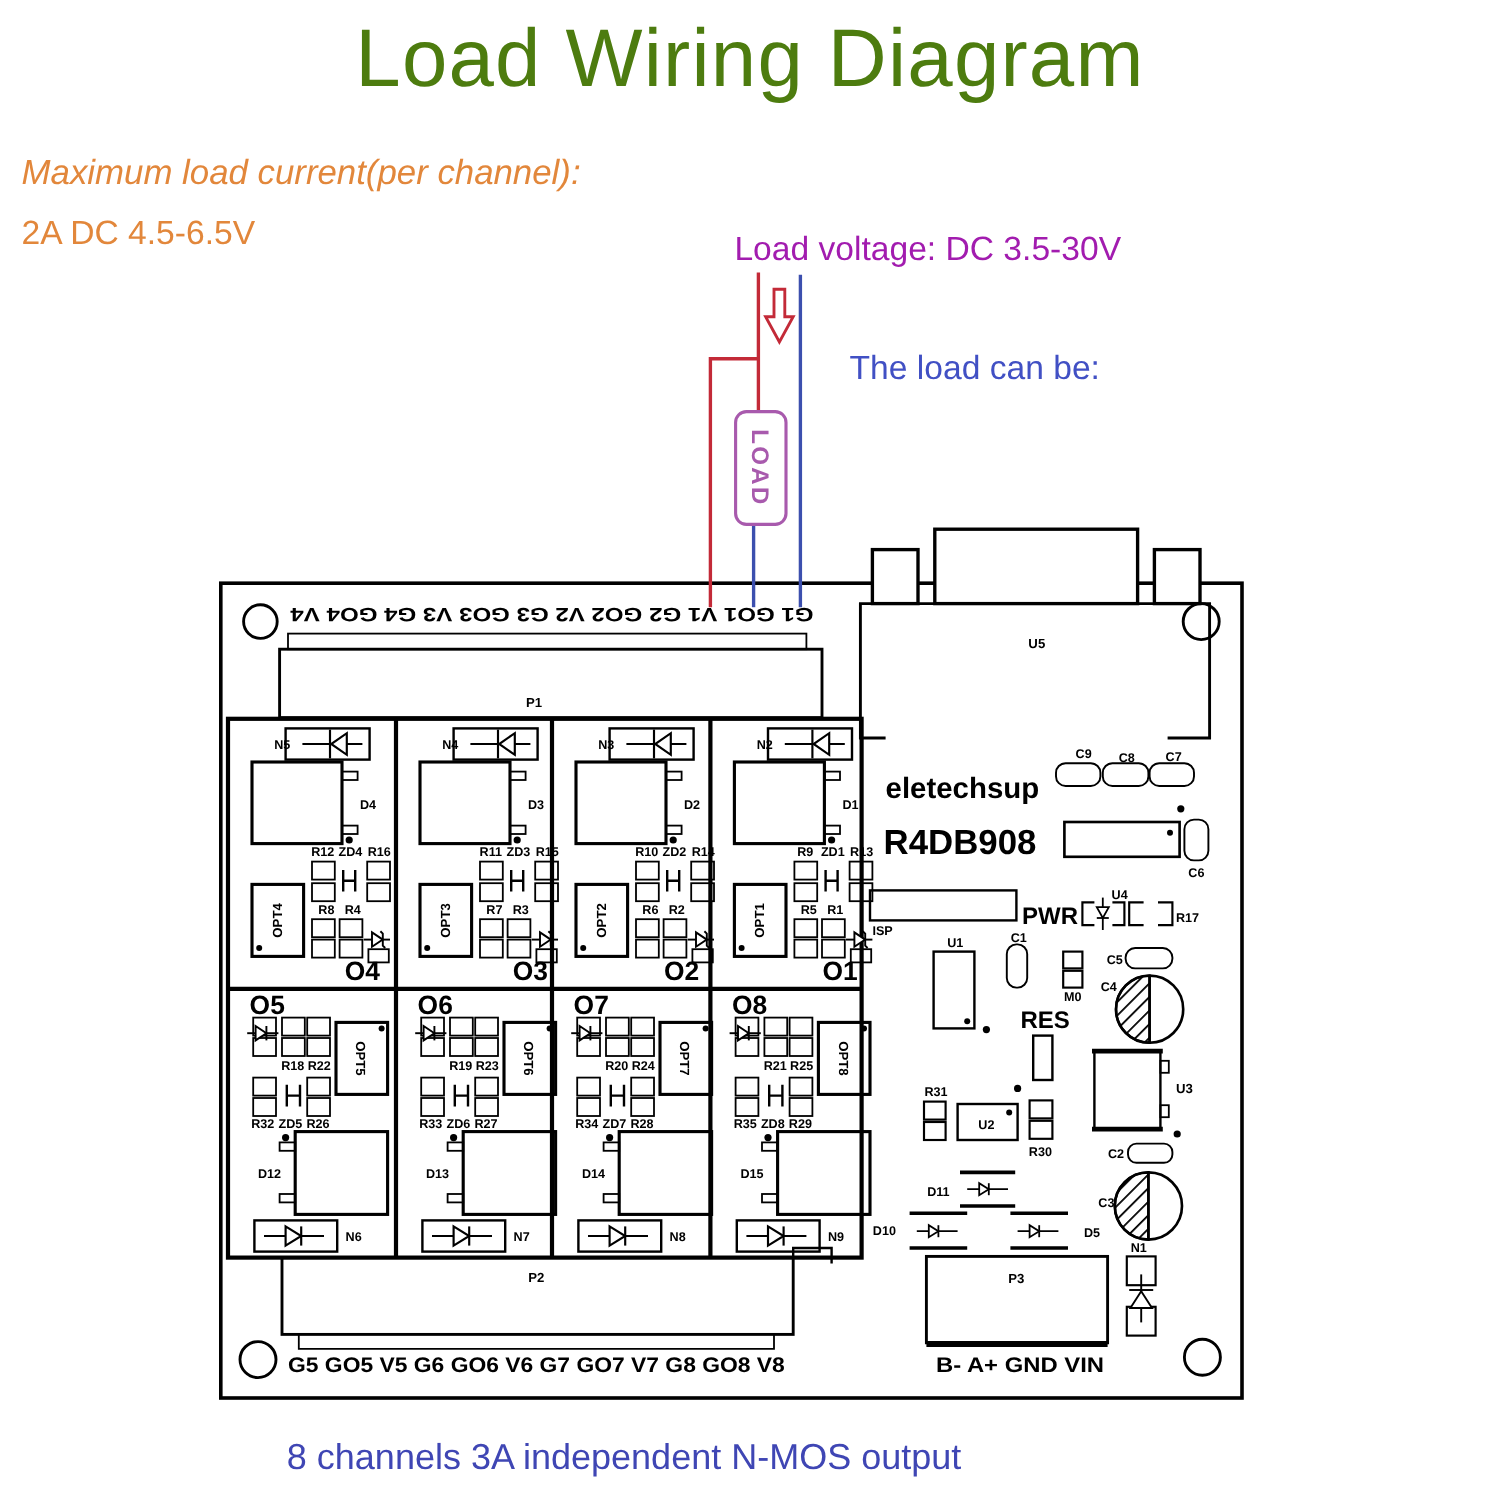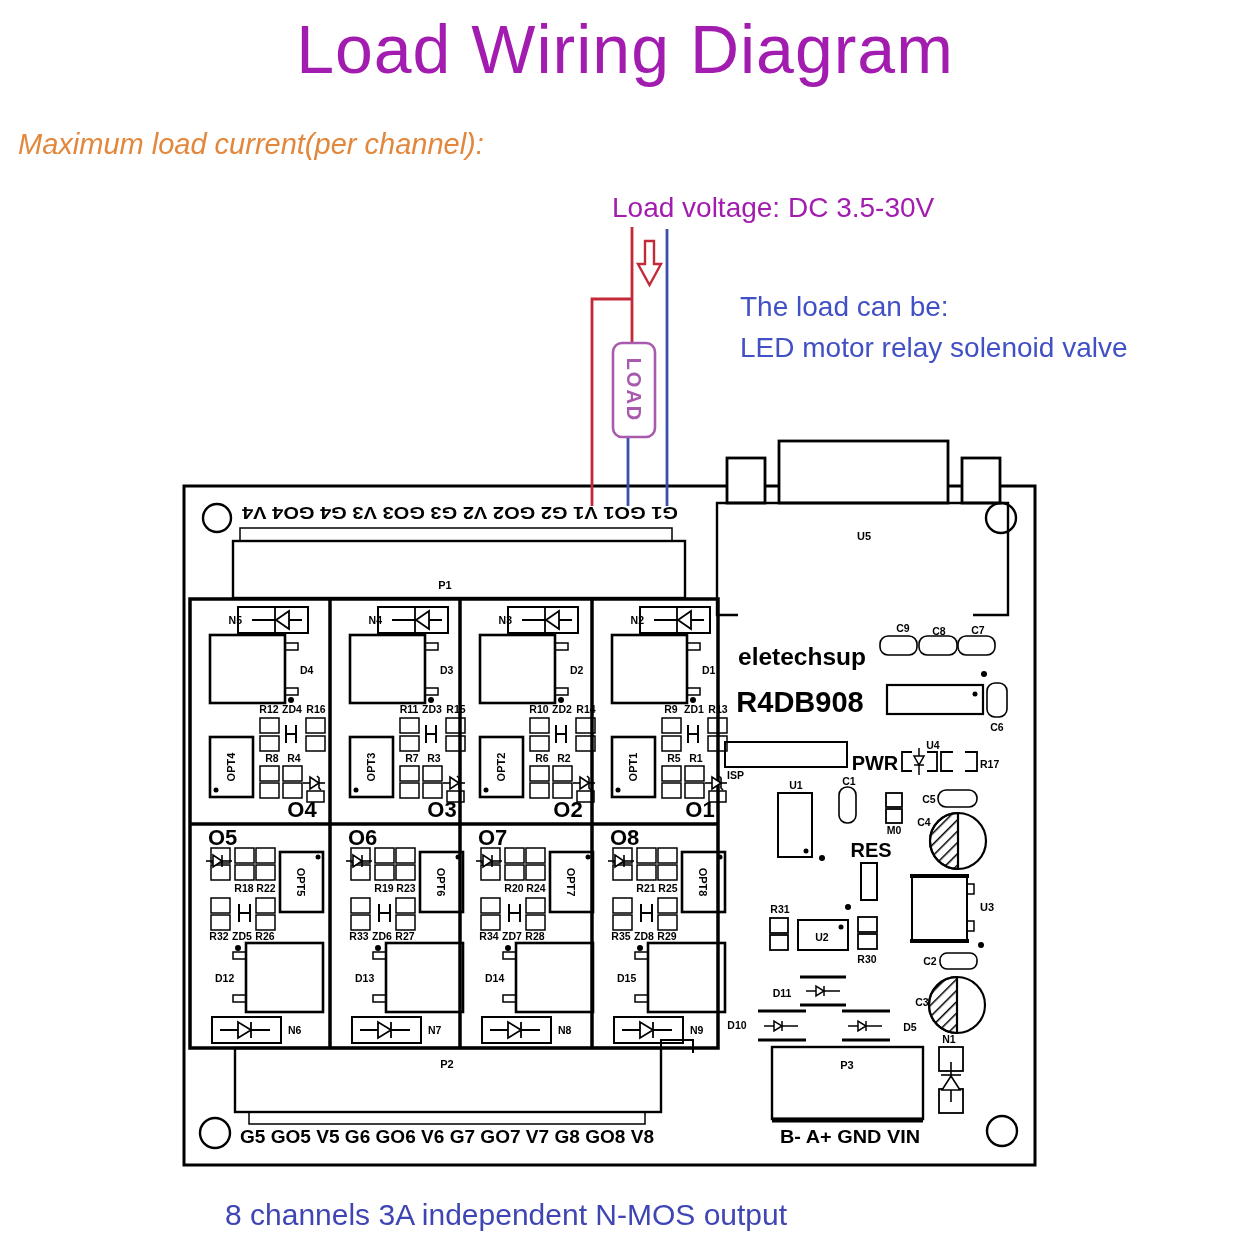--- a/index.html
+++ b/index.html
@@ -1,26 +1,26 @@
 <!DOCTYPE html>
 <html><head>
 <meta charset="utf-8">
 <style>
   html,body{margin:0;padding:0;}
   body{width:1250px;height:1250px;background:#ffffff;position:relative;
        font-family:"Liberation Sans",sans-serif;overflow:hidden;}
   .abs{position:absolute;}
   #title{left:0;top:10px;width:1250px;text-align:center;font-size:68px;
-         color:#a21caf;letter-spacing:1px;}
+         color:#4d7c0f;letter-spacing:1px;}
   #specs{left:18px;top:128px;color:#e2873b;}
   #specs .h{font-size:29px;margin:0 0 10px 0;font-style:italic;}
   #specs .ln{font-size:28px;line-height:45px;}
   #loadv{left:612px;top:192px;font-size:28px;color:#a21caf;}
-  #loadinfo{left:740px;top:286px;font-size:28px;color:#4150c4;line-height:41px;}
-  #caption{left:225px;top:1198px;font-size:30px;color:#3f46b4;}
+  #loadinfo{left:708px;top:286px;font-size:28px;color:#4150c4;line-height:41px;}
+  #caption{left:239px;top:1198px;font-size:30px;color:#3f46b4;}
   svg{position:absolute;left:0;top:0;}
   svg text{font-family:"Liberation Sans","DejaVu Sans",sans-serif;font-weight:bold;fill:#000;}
   .t10{font-size:10.5px;}
   .t11{font-size:11px;}
   .t16{font-size:16px;}
   .t17{font-size:17.5px;}
   .t22{font-size:22px;}
   .brand{font-size:24.5px;}
   .model{font-size:29px;}
   .big{font-size:20px;}
@@ -364,22 +364,22 @@
     <path d="M645,241 H654 V264 H661 L649.5,285 L638,264 H645 Z" fill="#fff" stroke="#c32a38" stroke-width="2.4"></path>
     <rect x="613" y="343" width="42" height="94" rx="9" fill="#fff" stroke="#a85aad" stroke-width="2.6"></rect>
     <text class="load-t" x="634" y="397" text-anchor="middle" transform="rotate(90 634 390)">LOAD</text>
   </g>
 </svg>
 
 <div id="title" class="abs">Load Wiring Diagram</div>
 
 <div id="specs" class="abs">
   <div class="h">Maximum load current(per channel):</div>
+  <div class="ln">2A DC 4.5-6.5V</div>
 </div>
 
 <div id="loadv" class="abs">Load voltage: DC 3.5-30V</div>
 
 <div id="loadinfo" class="abs">
   <div>The load can be:</div>
-  <div>LED motor relay solenoid valve</div>
 </div>
 
 <div id="caption" class="abs">8 channels 3A independent N-MOS output</div>
 
 </body></html>

